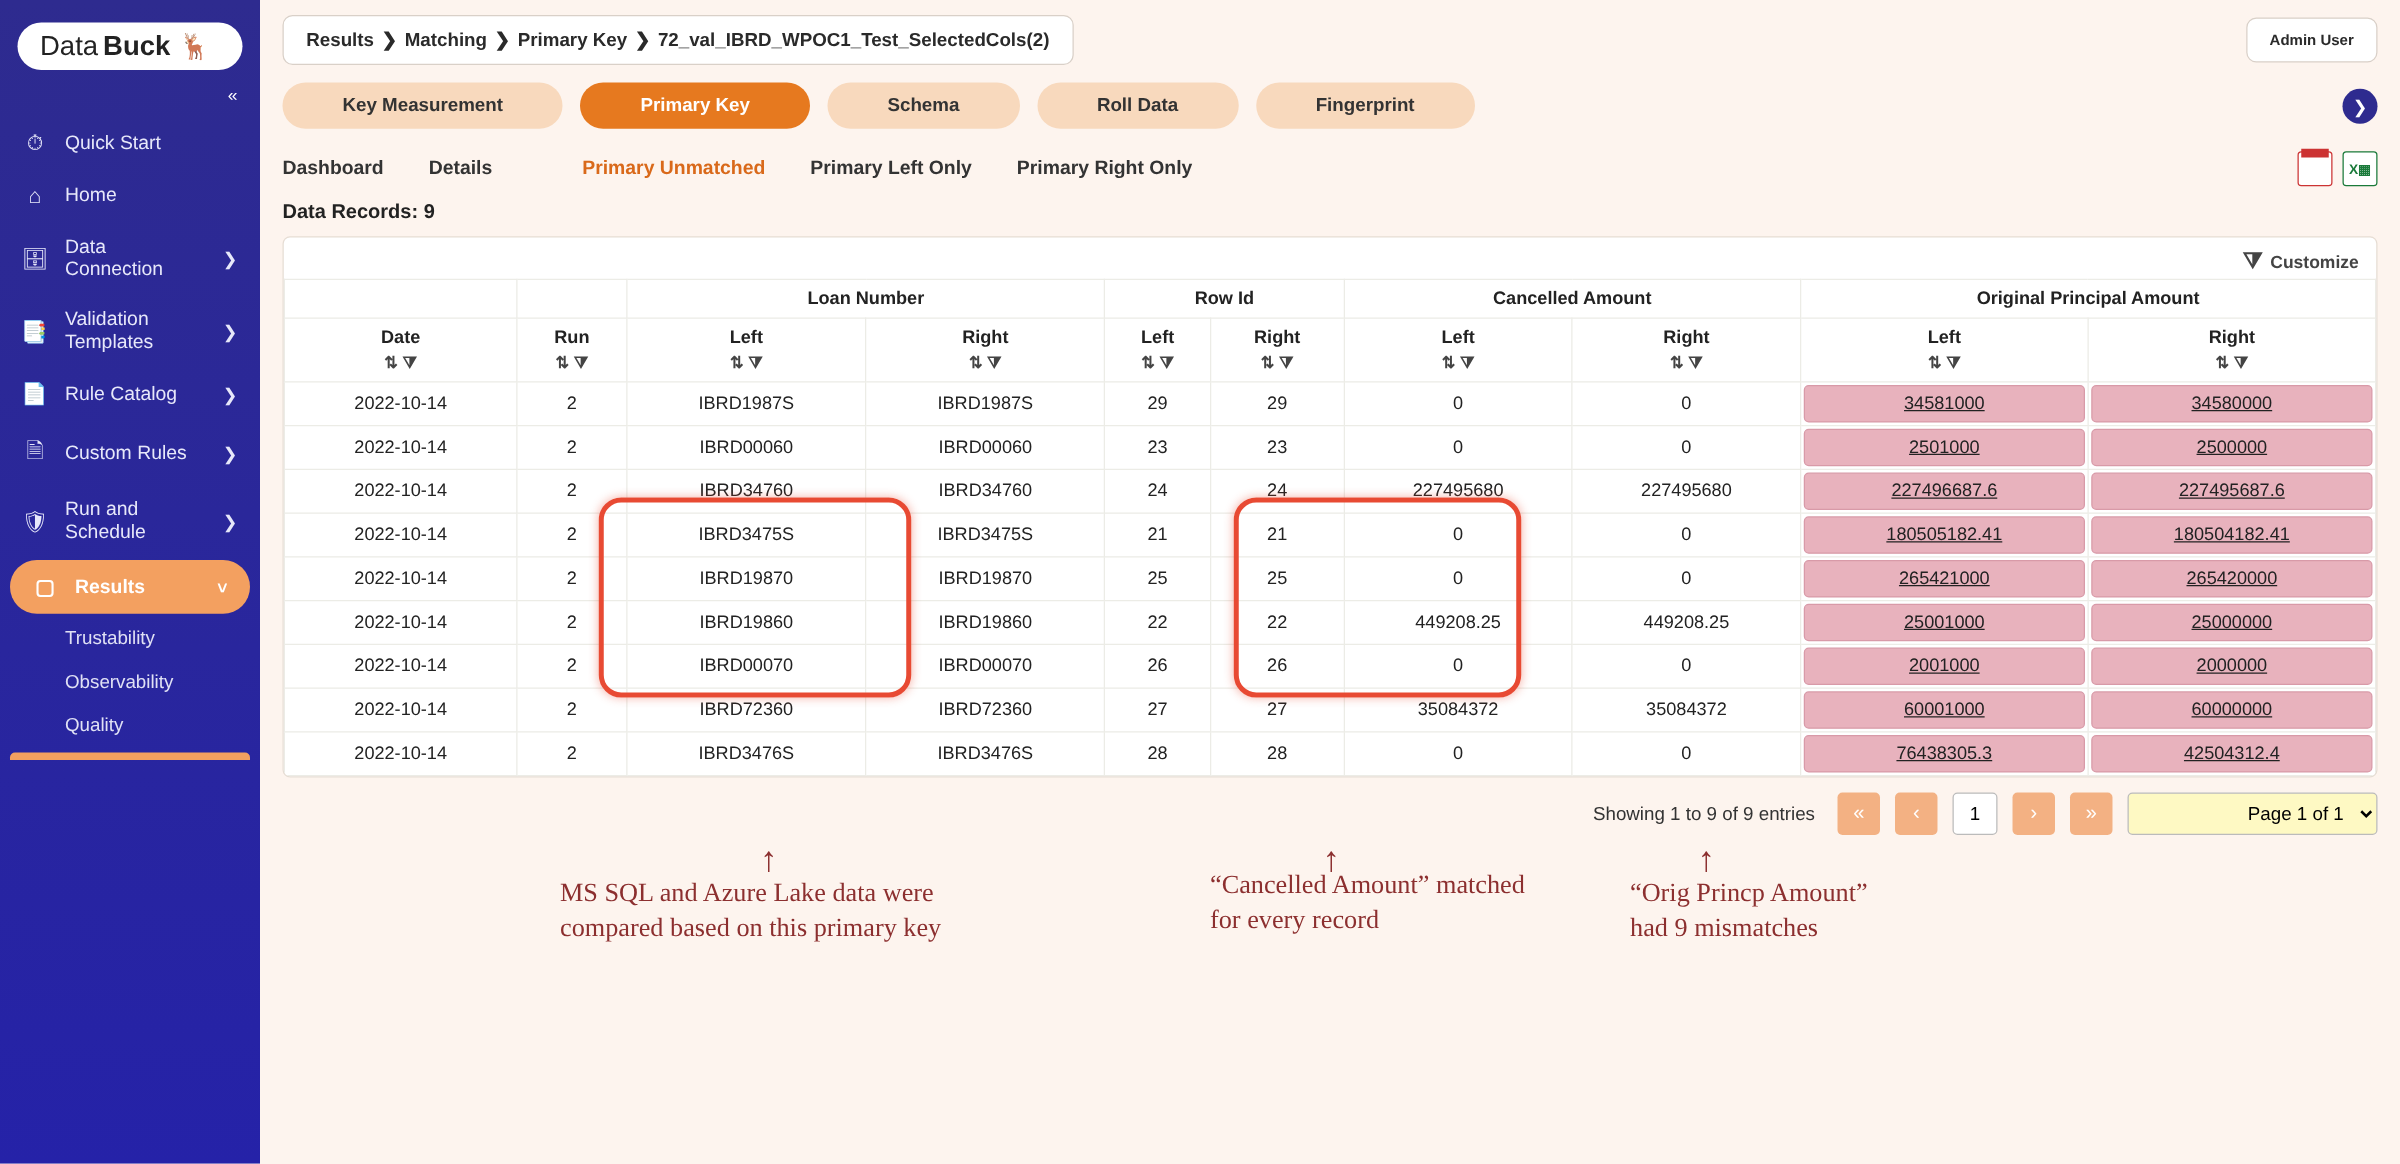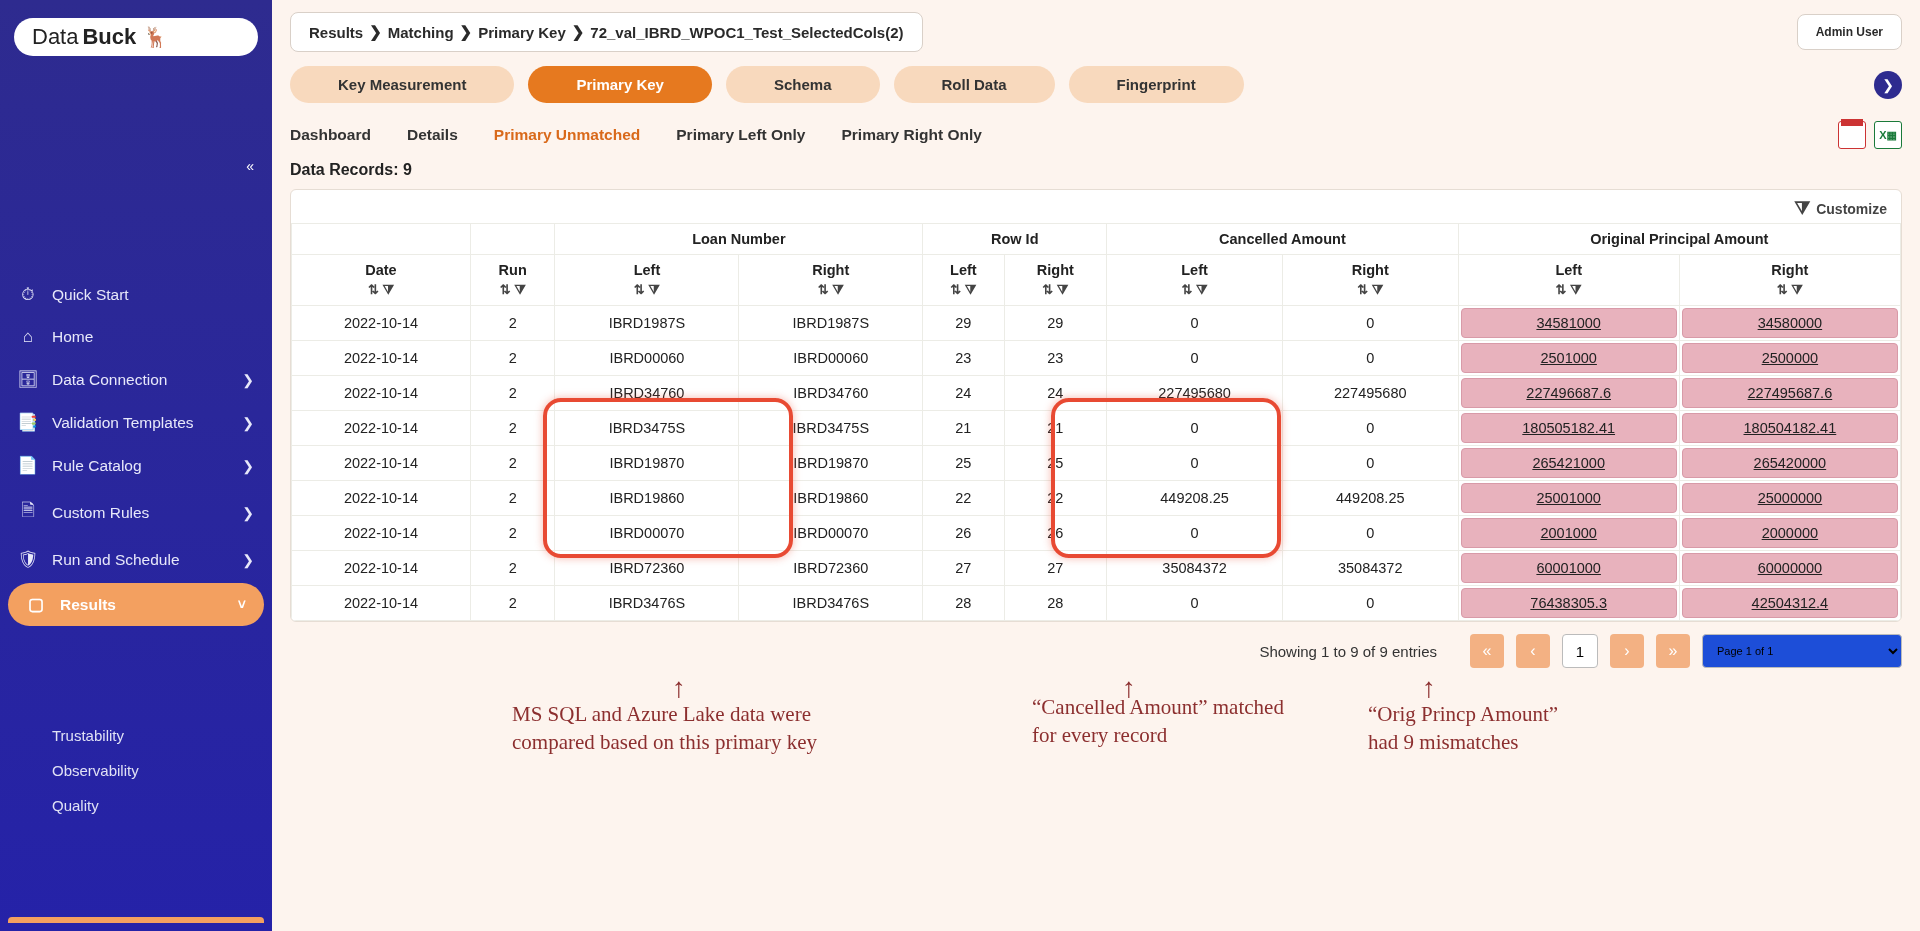--- a/index.html
+++ b/index.html
@@ -1,18 +1,18 @@
 <!DOCTYPE html>
 <html><head>
 <meta charset="utf-8">
 <style>
 * { box-sizing: border-box; margin: 0; padding: 0; }
 body { font-family: -apple-system, BlinkMacSystemFont, 'Segoe UI', Arial, sans-serif; background: #fdf4ee; overflow: hidden; }
 .app { display: flex; height: 100vh; }
-.sidebar { width: 272px; background: linear-gradient(180deg, #2e2b8f 0%, #2522a8 100%); color: #fff; display: flex; flex-direction: column; padding: 8px 0; position: relative; justify-content: space-between; }
+.sidebar { width: 208px; background: linear-gradient(180deg, #2e2b8f 0%, #2522a8 100%); color: #fff; display: flex; flex-direction: column; padding: 8px 0; position: relative; }
 .logo-chip { background: #fff; color: #222; margin: 10px 14px 8px; padding: 6px 18px; border-radius: 22px; font-size: 22px; font-weight: 400; display: flex; align-items: center; gap: 4px; font-family: 'Segoe UI', Arial, sans-serif; }
 .logo-chip .bold { font-weight: 700; }
 .logo-deer { font-size: 20px; margin-left: 3px; }
 .collapse-btn { color: #fff; font-size: 14px; text-align: right; padding: 4px 18px 10px; cursor: pointer; }
 .nav-item { display: flex; align-items: center; gap: 14px; padding: 11px 18px; color: #e7e8fa; font-size: 15.5px; cursor: pointer; position: relative; }
 .nav-item .ico { width: 20px; display: inline-flex; justify-content: center; font-size: 17px; }
 .nav-item .chev { margin-left: auto; font-size: 14px; }
 .nav-item.active { background: #f3a060; border-radius: 22px; margin: 2px 8px; color: #fff; font-weight: 600; }
 .nav-sub { padding-left: 52px; font-size: 15px; color: #e0e1f5; padding-top: 9px; padding-bottom: 9px; cursor: pointer; }
 .nav-bottom-highlight { height: 6px; background: #f3a060; margin: 4px 8px 0; border-radius: 4px 4px 0 0; }
@@ -20,42 +20,42 @@
 .topbar { display: flex; align-items: center; padding: 12px 18px 6px; gap: 10px; }
 .breadcrumb { background: #fff; border: 1px solid #d9d0c8; border-radius: 8px; padding: 10px 18px; font-size: 15px; font-weight: 700; color: #2a2a2a; display: flex; align-items: center; gap: 6px; }
 .breadcrumb .sep { font-weight: 900; }
 .admin-chip { margin-left: auto; background: #fff; border: 1px solid #d9d0c8; border-radius: 8px; padding: 10px 18px; font-size: 12px; font-weight: 600; color: #2a2a2a; }
 .pill-row { display: flex; gap: 14px; padding: 8px 18px 4px; align-items: center; }
 .pill { background: #f8d9bd; color: #333; border-radius: 22px; padding: 10px 48px; font-size: 15px; font-weight: 600; cursor: pointer; border: none; }
 .pill.active { background: #e6791f; color: #fff; }
 .arrow-circle { margin-left: auto; width: 28px; height: 28px; border-radius: 50%; background: #2e2b8f; color: #fff; display: flex; align-items: center; justify-content: center; font-size: 14px; cursor: pointer; }
 .subtab-row { display: flex; gap: 36px; padding: 14px 18px 6px; align-items: center; font-size: 15.5px; font-weight: 600; }
 .subtab { color: #333; cursor: pointer; }
-.subtab.active { color: #d9691a; }
+.subtab.active { color: #d9691a; margin-left: 36px; }
 .export-icons { margin-left: auto; display: flex; gap: 8px; }
 .export-ico { width: 28px; height: 28px; display: flex; align-items: center; justify-content: center; font-size: 11px; font-weight: 700; border-radius: 3px; cursor: pointer; }
 .export-pdf { background: #fff; border: 1px solid #c33; color: #c33; position: relative; }
 .export-pdf::before { content:''; position:absolute; top:-3px; left:2px; right:2px; height:7px; background:#c33; }
 .export-xls { background: #fff; border: 1px solid #1a7a3a; color: #1a7a3a; }
 .total-row { padding: 6px 18px 10px; font-size: 16px; font-weight: 700; color: #222; }
 .table-wrap { margin: 0 18px; background: #fff; border: 1px solid #e6ddd4; border-radius: 6px; overflow: hidden; }
 .customize-row { display: flex; justify-content: flex-end; align-items: center; gap: 6px; padding: 8px 14px 4px; color: #444; font-size: 14px; font-weight: 600; cursor: pointer; }
 .funnel { font-size: 18px; }
 table { width: 100%; border-collapse: collapse; font-size: 14.5px; }
 th, td { border: 1px solid #ecece6; padding: 7px 6px; text-align: center; color: #222; }
 thead th { font-weight: 700; background: #fff; }
 .sort-filter { display: block; font-size: 13px; color: #444; margin-top: 4px; }
 .cell-mismatch { background: #e8b2bd; border: 1px solid #d89aa8; border-radius: 4px; margin: 0; padding: 6px 4px; font-weight: 500; text-decoration: underline; }
 td.pad0 { padding: 2px; }
 .callout-box1, .callout-box2 { position: absolute; border: 4px solid #e84a33; border-radius: 18px; pointer-events: none; box-shadow: 0 0 8px rgba(232,74,51,.4); }
 .footer { display: flex; align-items: center; gap: 12px; padding: 12px 18px; font-size: 15px; color: #333; justify-content: flex-end; }
-.footer .info { margin-right: 21px; }
+.footer .info { margin-right: 6px; }
 .pager-btn { width: 34px; height: 34px; background: #f3b183; color: #fff; border: none; border-radius: 4px; font-size: 16px; cursor: pointer; display:flex;align-items:center;justify-content:center; }
 .page-input { width: 36px; height: 34px; border: 1px solid #bbb; border-radius: 4px; text-align: center; font-size: 15px; }
-.page-select { height: 34px; border: 1px solid #bbb; border-radius: 4px; min-width: 200px; padding: 0 10px; font-size: 11px; background: #1d4ed8; }
+.page-select { height: 34px; border: 1px solid #bbb; border-radius: 4px; min-width: 200px; padding: 0 10px; font-size: 15px; background: #fef9c3; text-align: right; }
 .annotations { position: relative; height: 150px; }
 .anno { position: absolute; color: #8c2f2f; font-family: Georgia, 'Times New Roman', serif; font-size: 21px; line-height: 1.35; }
 .arrow-up { position: absolute; color: #8c2f2f; font-size: 28px; font-weight: 900; }
 </style>
 </head>
 <body>
 
 <div class="app">
   <div class="sidebar">
     <div class="logo-chip">

